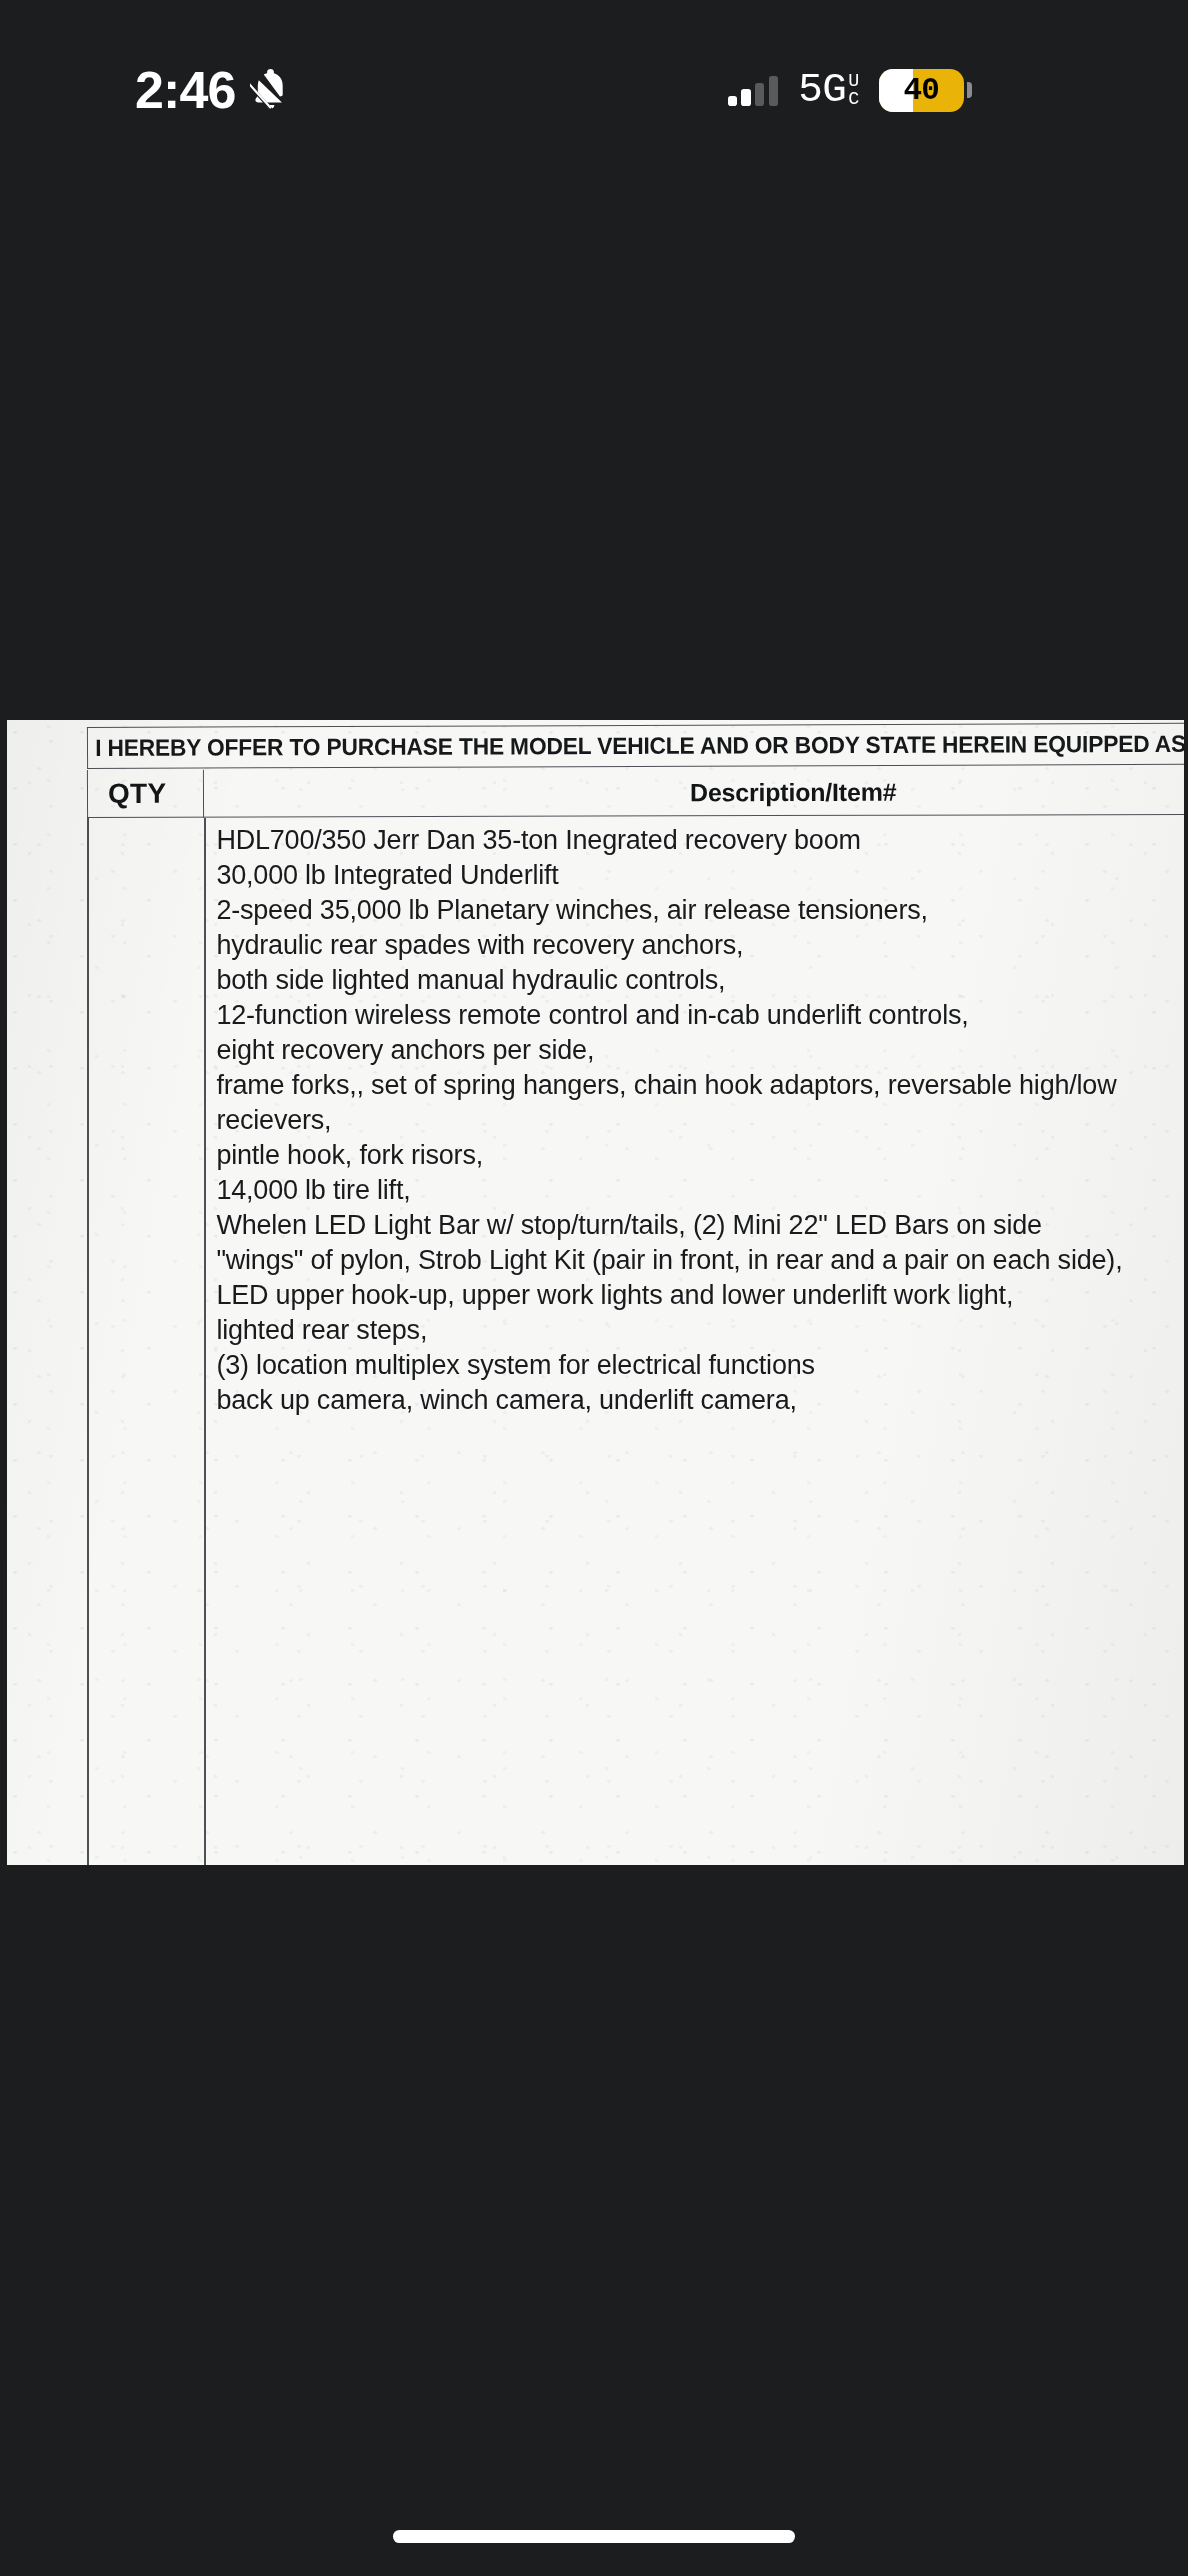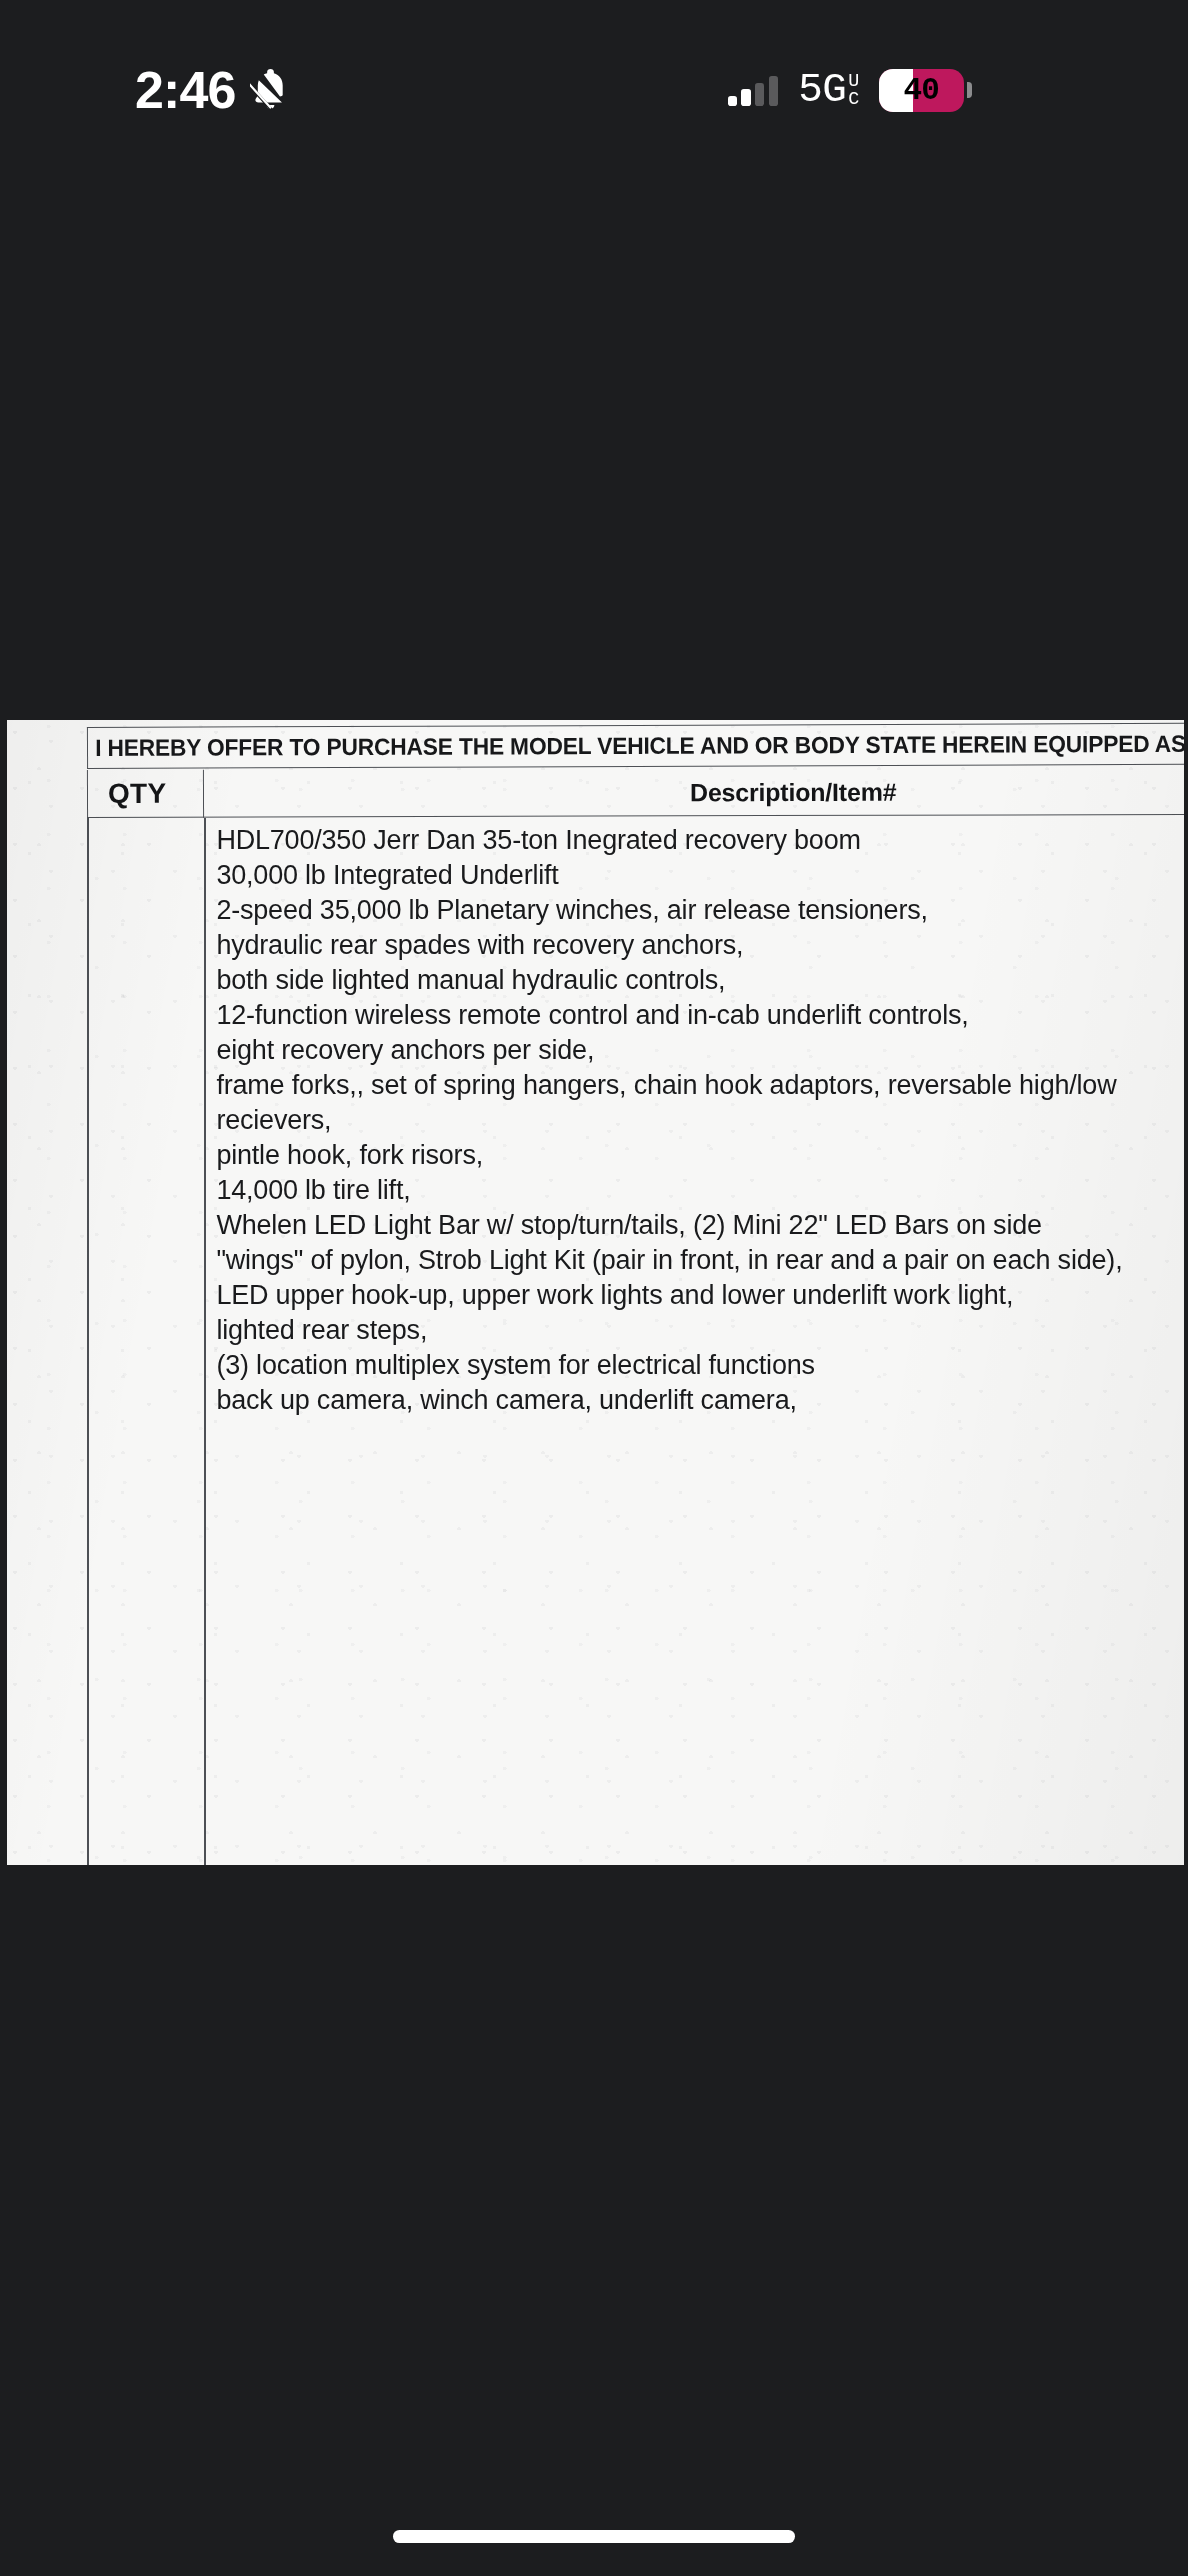--- a/index.html
+++ b/index.html
@@ -32,21 +32,21 @@
   .net{ display:flex; align-items:center; font-size:41px; font-weight:500; letter-spacing:-0.5px; }
   .net .uc{
     display:inline-flex; flex-direction:column; align-items:center;
     font-size:18.4px; font-weight:500; line-height:0.98; margin-left:1.8px;
     position:relative; top:0.9px;
   }
 
   .battery{ position:relative; display:flex; align-items:center; }
   .battery .shell{
     width:85px; height:43px; border-radius:14px;
-    background:#be185d; position:relative; overflow:hidden;
+    background:#eab308; position:relative; overflow:hidden;
     display:flex; align-items:center; justify-content:center;
   }
   .battery .fill{
     position:absolute; left:0; top:0; bottom:0; width:40%;
     background:#ffffff;
   }
   .battery .lvl{
     position:relative; z-index:2;
     font-size:31px; font-weight:700; color:#000000; letter-spacing:-0.9px;
   }

